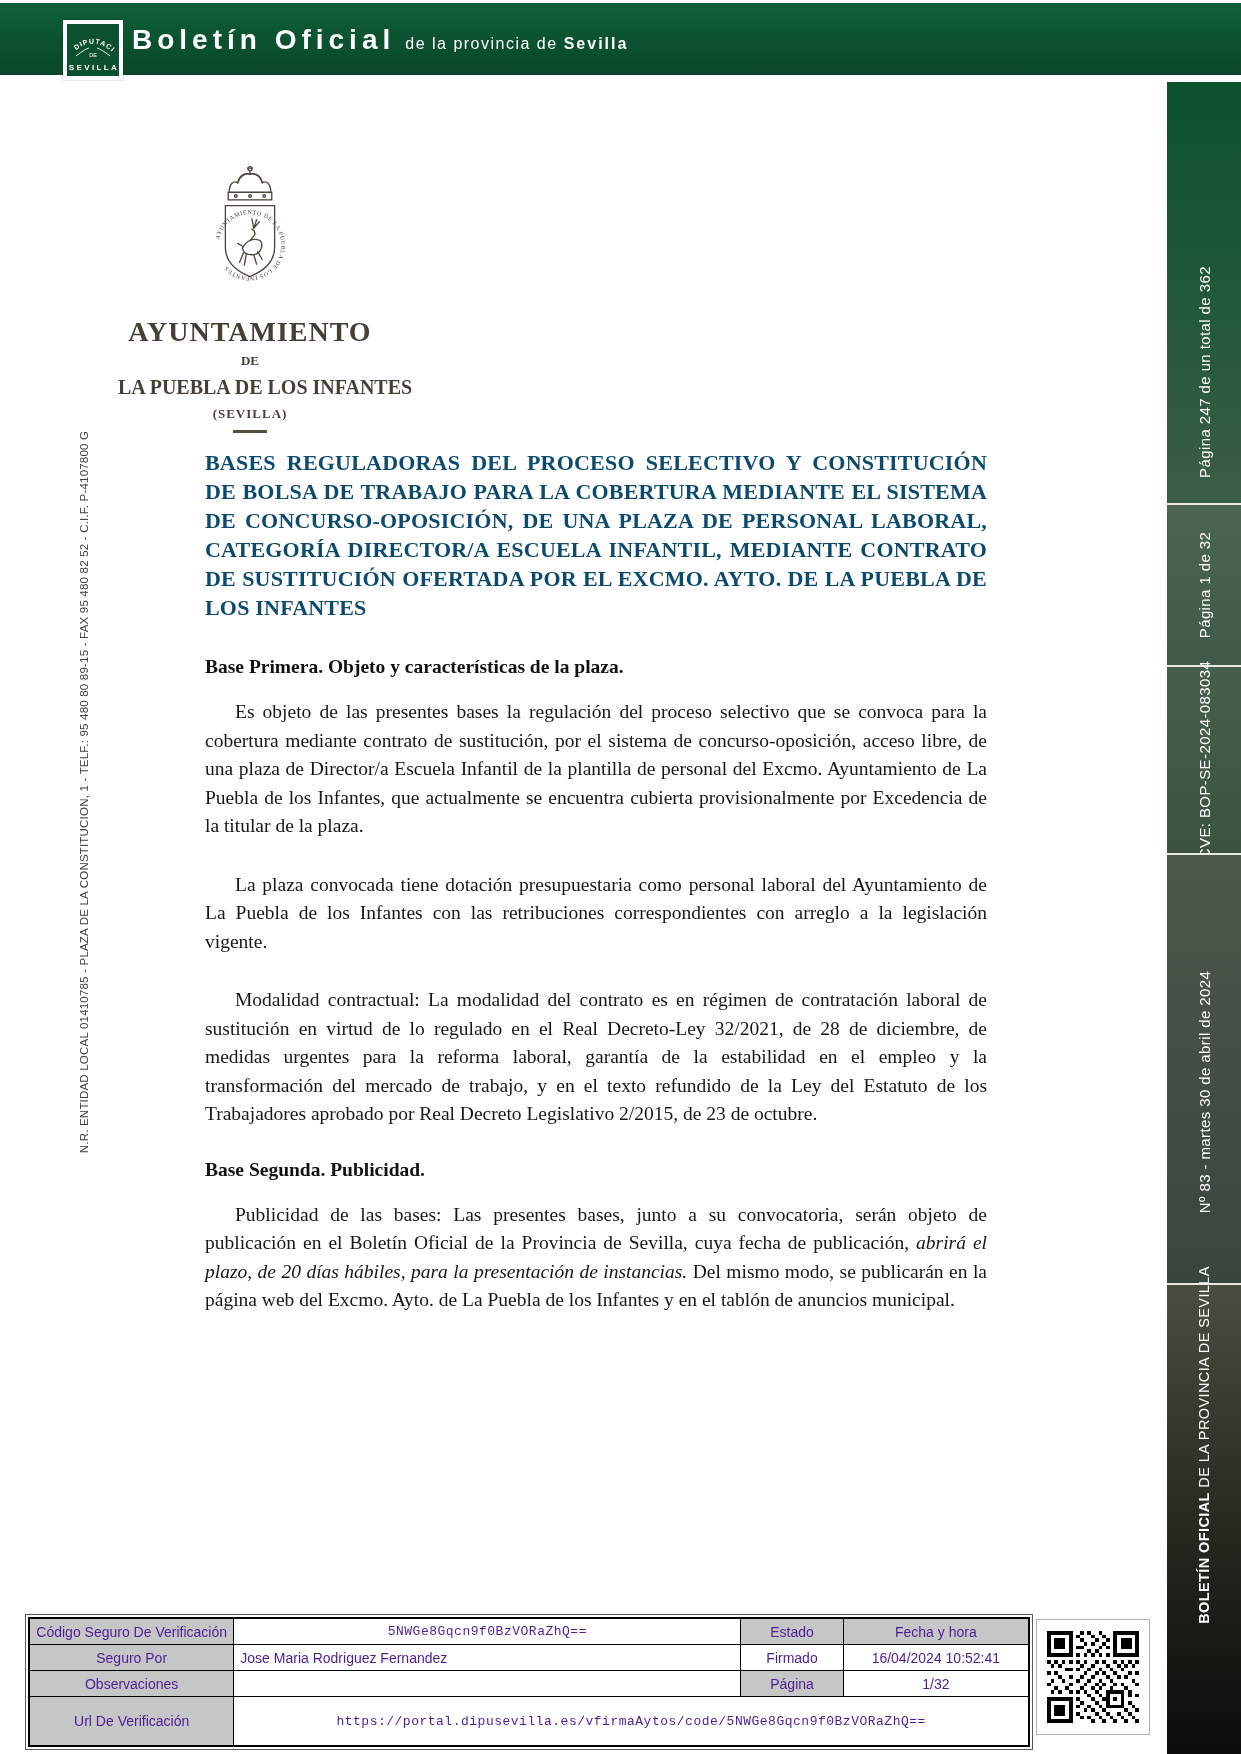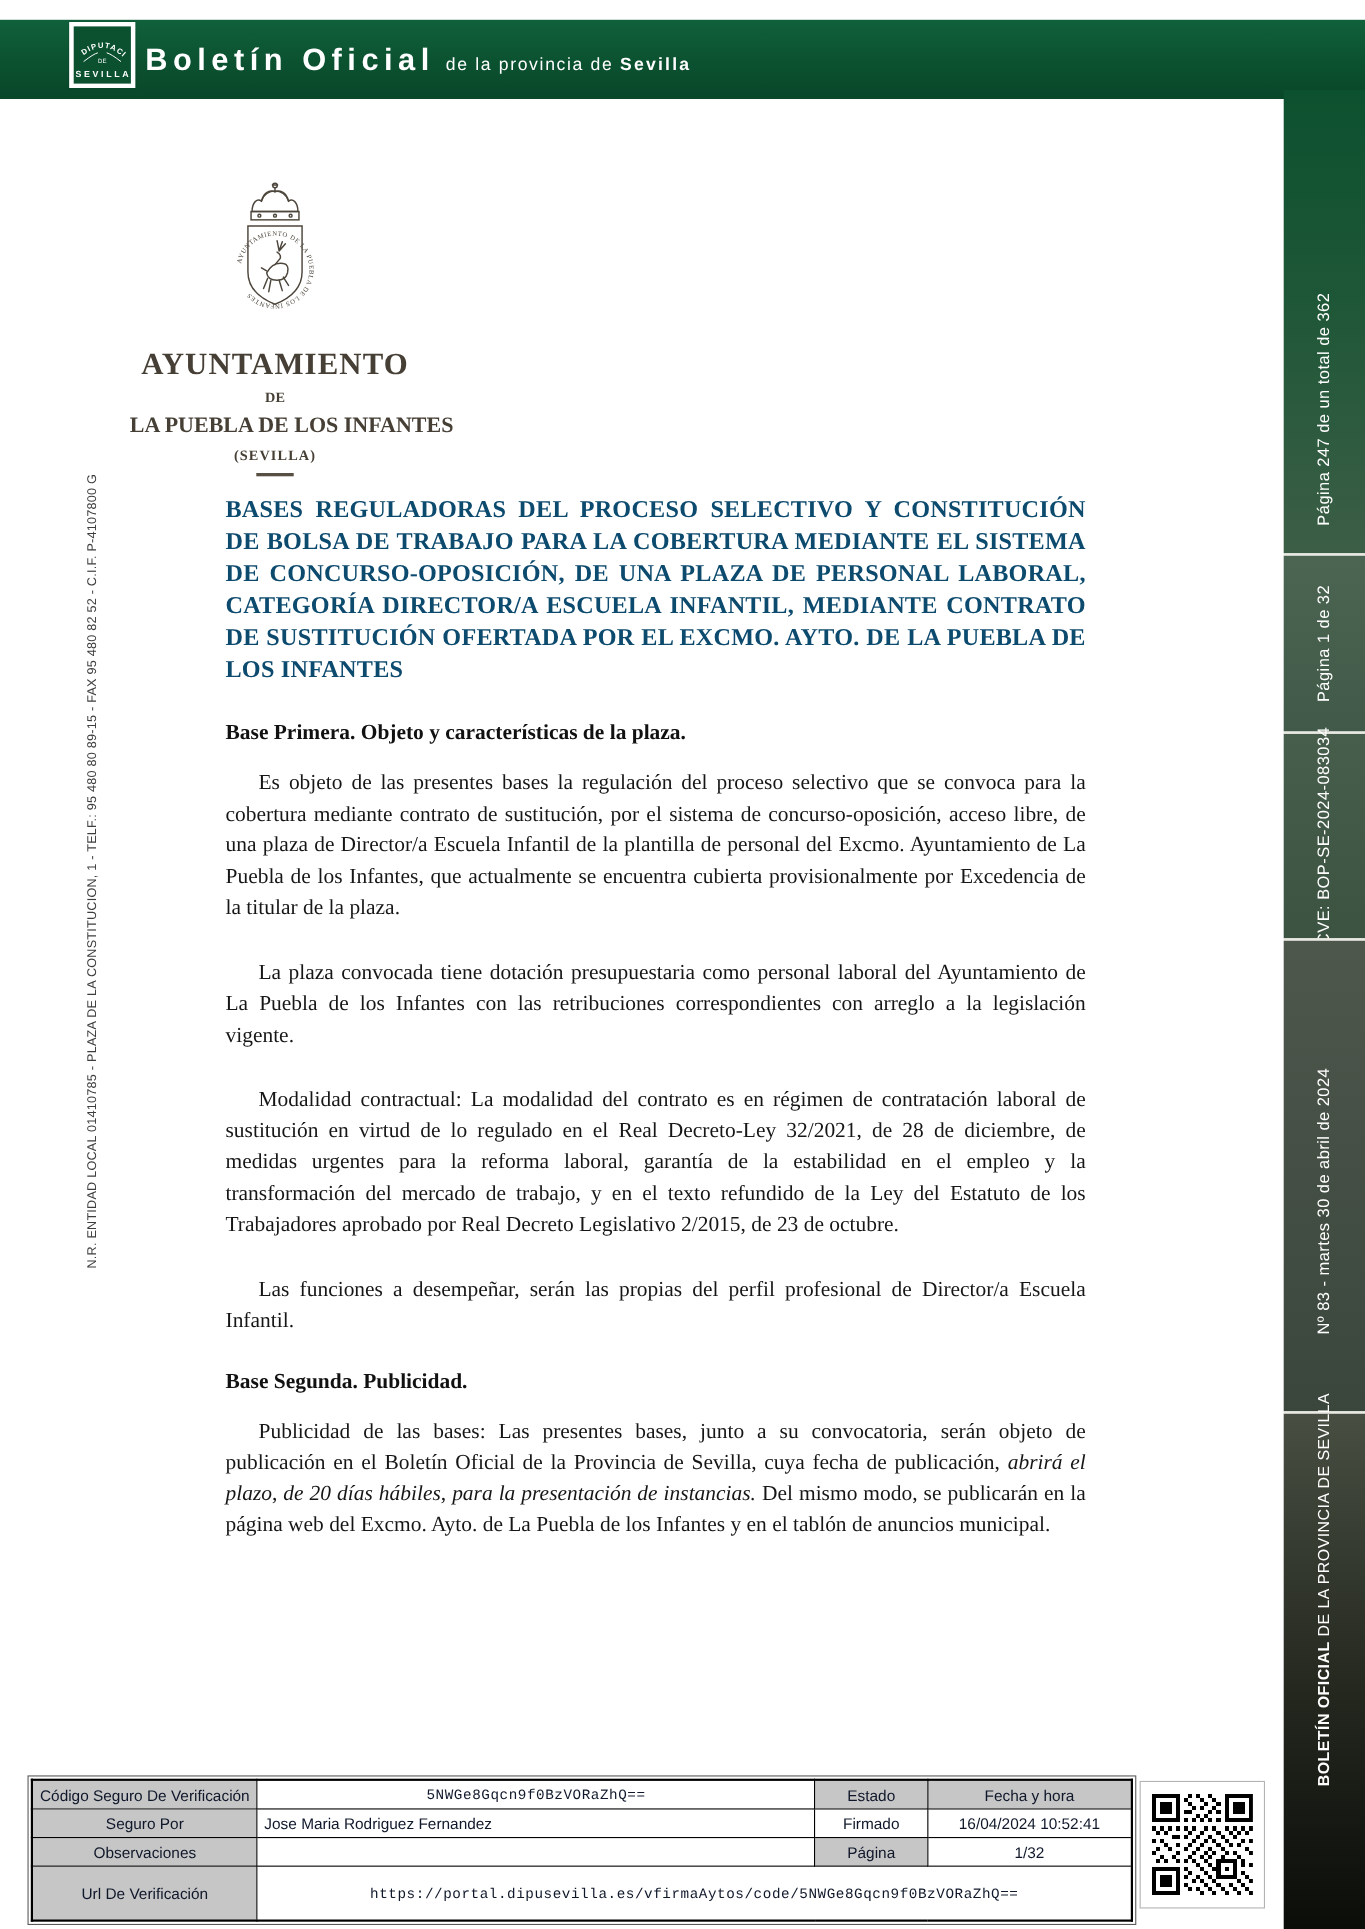--- a/index.html
+++ b/index.html
@@ -1,20 +1,20 @@
 <!DOCTYPE html>
 <html><head>
 <meta charset="utf-8">
 <style>
   html,body{margin:0;padding:0;background:#ffffff;}
   .page{position:relative;width:1241px;height:1754px;background:#ffffff;overflow:hidden;
         font-family:"Liberation Serif", "DejaVu Serif", serif;color:#161616;}
 
   
-  .header-bar{position:absolute;top:18px;left:0;width:100%;height:72px;
+  .header-bar{position:absolute;top:3px;left:0;width:100%;height:72px;
       background:linear-gradient(180deg,#10613b 0%,#0b5130 55%,#094729 100%);}
   .logo-box{position:absolute;top:20px;left:63px;width:60px;height:60px;background:#fff;
       box-shadow:0 0 0 1px rgba(0,0,0,.08);}
   .wordmark{position:absolute;left:132px;top:21px;color:#fff;white-space:nowrap;
       font-family:"Liberation Sans", sans-serif;}
   .wm-main{font-size:28px;font-weight:bold;letter-spacing:5px;}
   .wm-sub{font-size:16px;letter-spacing:1.5px;margin-left:10px;}
   .wm-city{font-size:16px;font-weight:bold;letter-spacing:2px;margin-left:6px;}
 
   
@@ -53,21 +53,21 @@
   .doc-title{font-size:22px;font-weight:bold;line-height:29px;text-align:justify;
       letter-spacing:.2px;margin:0 0 34px;color:#0c4a6e;}
   .doc-h{font-size:19.5px;font-weight:bold;margin:0 0 20px;color:#111;}
   .doc-p{font-size:19.5px;line-height:28.5px;text-align:justify;text-indent:30px;margin:0 0 30px;}
   .it{font-style:italic;}
 
   
   .vwrap{position:absolute;left:25px;top:1614px;width:1008px;border:1px solid #5a5a5a;
       padding:2px;background:#fff;box-sizing:border-box;}
   table.vt{width:100%;border-collapse:collapse;border:2px solid #000;
-      font-family:"Liberation Sans", sans-serif;font-size:14px;color:#0f172a;table-layout:fixed;}
+      font-family:"Liberation Sans", sans-serif;font-size:14px;color:#4c1d95;table-layout:fixed;}
   table.vt td{border:1px solid #000;padding:1px 6px;height:23px;overflow:hidden;}
   td.lbl{background:#c6c6c6;text-align:center;}
   td.gry{background:#c6c6c6;text-align:center;}
   td.ctr{text-align:center;}
   td.mono{font-family:"Liberation Mono", monospace;font-size:13px;text-align:center;letter-spacing:.5px;}
   tr.url-row td{height:46px;}
 
   
   .qr-box{position:absolute;left:1036px;top:1619px;width:112px;height:114px;background:#fff;
       border:1px solid #b3b3b3;display:flex;align-items:center;justify-content:center;}
@@ -152,21 +152,20 @@
     <div class="muni-l4">(SEVILLA)</div>
     <div class="muni-dash"></div>
   </div>
 
   <div class="content">
     <p class="doc-title">BASES REGULADORAS DEL PROCESO SELECTIVO Y CONSTITUCIÓN DE BOLSA DE TRABAJO PARA LA COBERTURA MEDIANTE EL SISTEMA DE CONCURSO-OPOSICIÓN, DE UNA PLAZA DE PERSONAL LABORAL, CATEGORÍA DIRECTOR/A ESCUELA INFANTIL, MEDIANTE CONTRATO DE SUSTITUCIÓN OFERTADA POR EL EXCMO. AYTO. DE LA PUEBLA DE LOS INFANTES</p>
     <p class="doc-h">Base Primera. Objeto y características de la plaza.</p>
     <p class="doc-p">Es objeto de las presentes bases la regulación del proceso selectivo que se convoca para la cobertura mediante contrato de sustitución, por el sistema de concurso-oposición, acceso libre, de una plaza de Director/a Escuela Infantil de la plantilla de personal del Excmo. Ayuntamiento de La Puebla de los Infantes, que actualmente se encuentra cubierta provisionalmente por Excedencia de la titular de la plaza.</p>
     <p class="doc-p">La plaza convocada tiene dotación presupuestaria como personal laboral del Ayuntamiento de La Puebla de los Infantes con las retribuciones correspondientes con arreglo a la legislación vigente.</p>
     <p class="doc-p">Modalidad contractual: La modalidad del contrato es en régimen de contratación laboral de sustitución en virtud de lo regulado en el Real Decreto-Ley 32/2021, de 28 de diciembre, de medidas urgentes para la reforma laboral, garantía de la estabilidad en el empleo y la transformación del mercado de trabajo, y en el texto refundido de la Ley del Estatuto de los Trabajadores aprobado por Real Decreto Legislativo 2/2015, de 23 de octubre.</p>
-    <p class="doc-p">Las funciones a desempeñar, serán las propias del perfil profesional de Director/a Escuela Infantil.</p>
     <p class="doc-h">Base Segunda. Publicidad.</p>
     <p class="doc-p"><span>Publicidad de las bases: Las presentes bases, junto a su convocatoria, serán objeto de publicación en el Boletín Oficial de la Provincia de Sevilla, cuya fecha de publicación, </span><span class="it">abrirá el plazo, de 20 días hábiles, para la presentación de instancias.</span><span> Del mismo modo, se publicarán en la página web del Excmo. Ayto. de La Puebla de los Infantes y en el tablón de anuncios municipal.</span></p>
   </div>
 
   <div class="vwrap">
     <table class="vt">
       <colgroup>
           <col style="width:204px">
           <col style="width:505px">
           <col style="width:102px">

